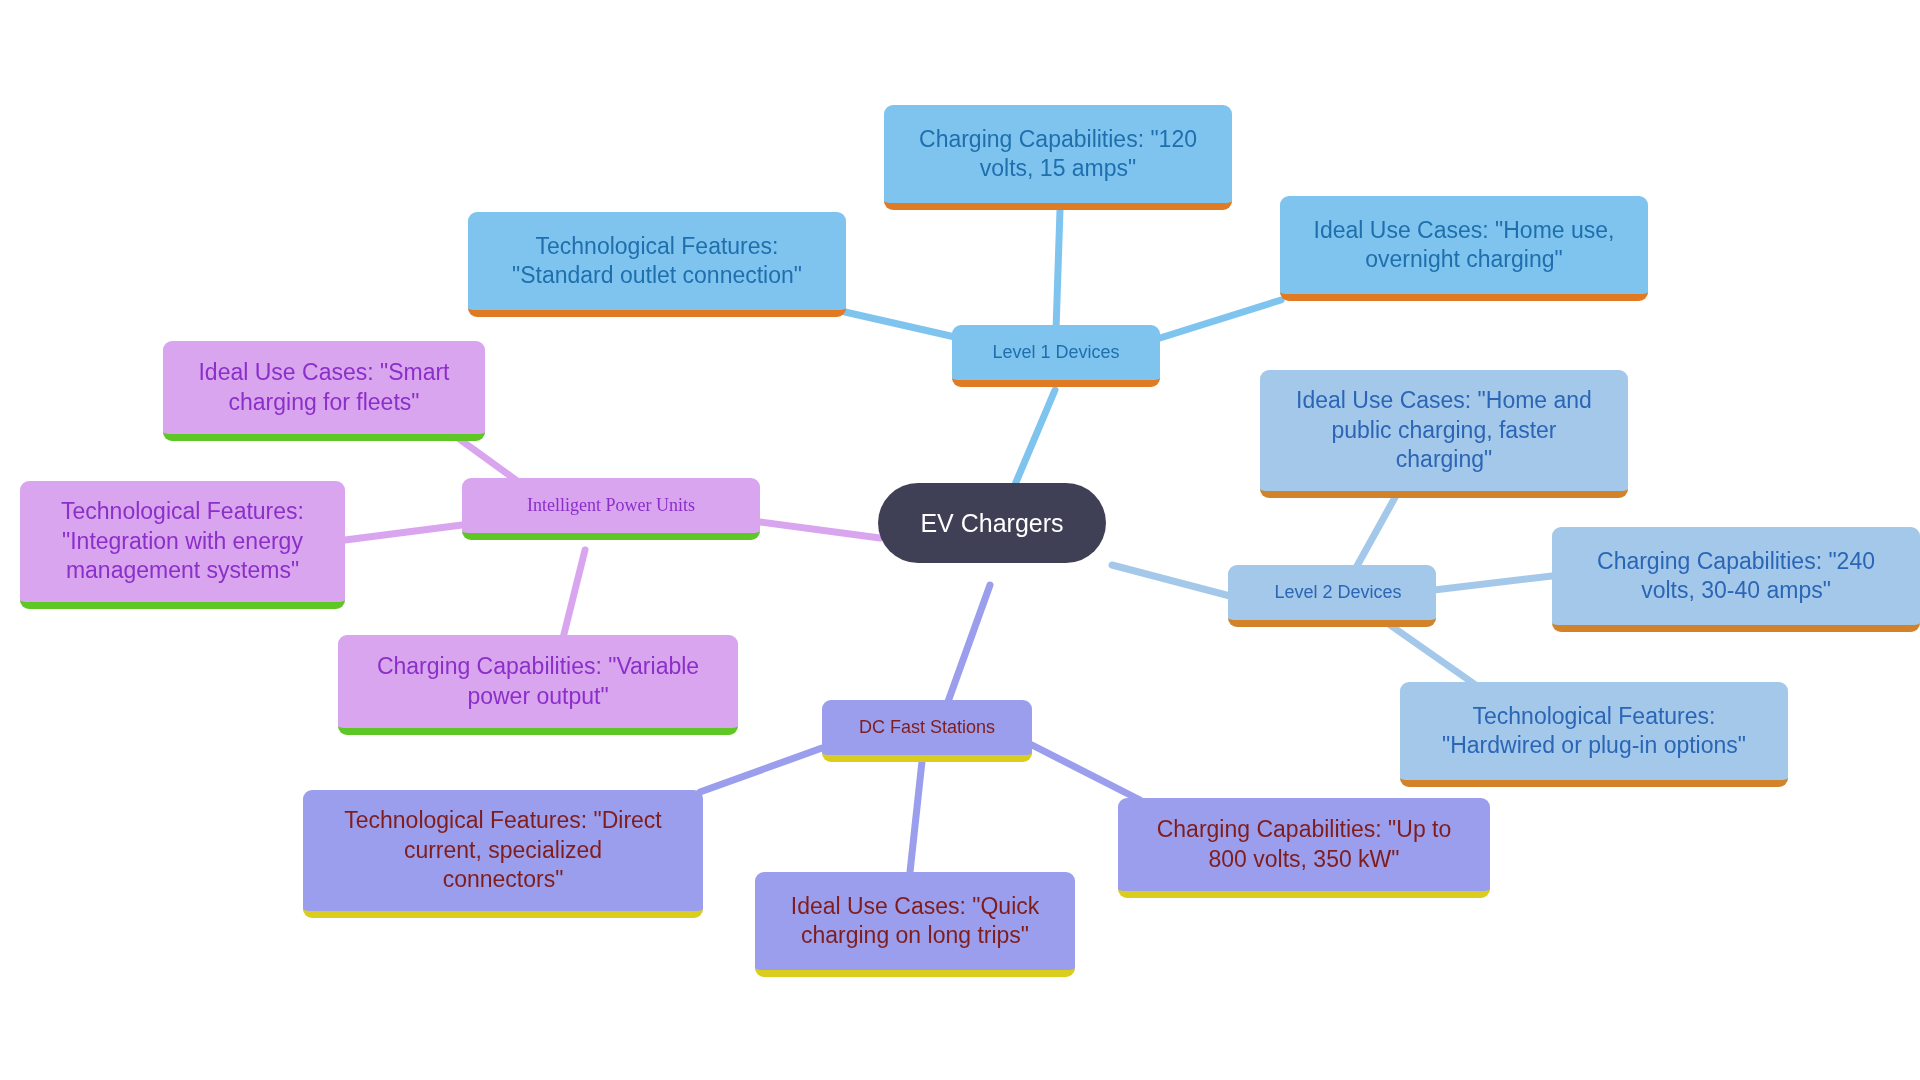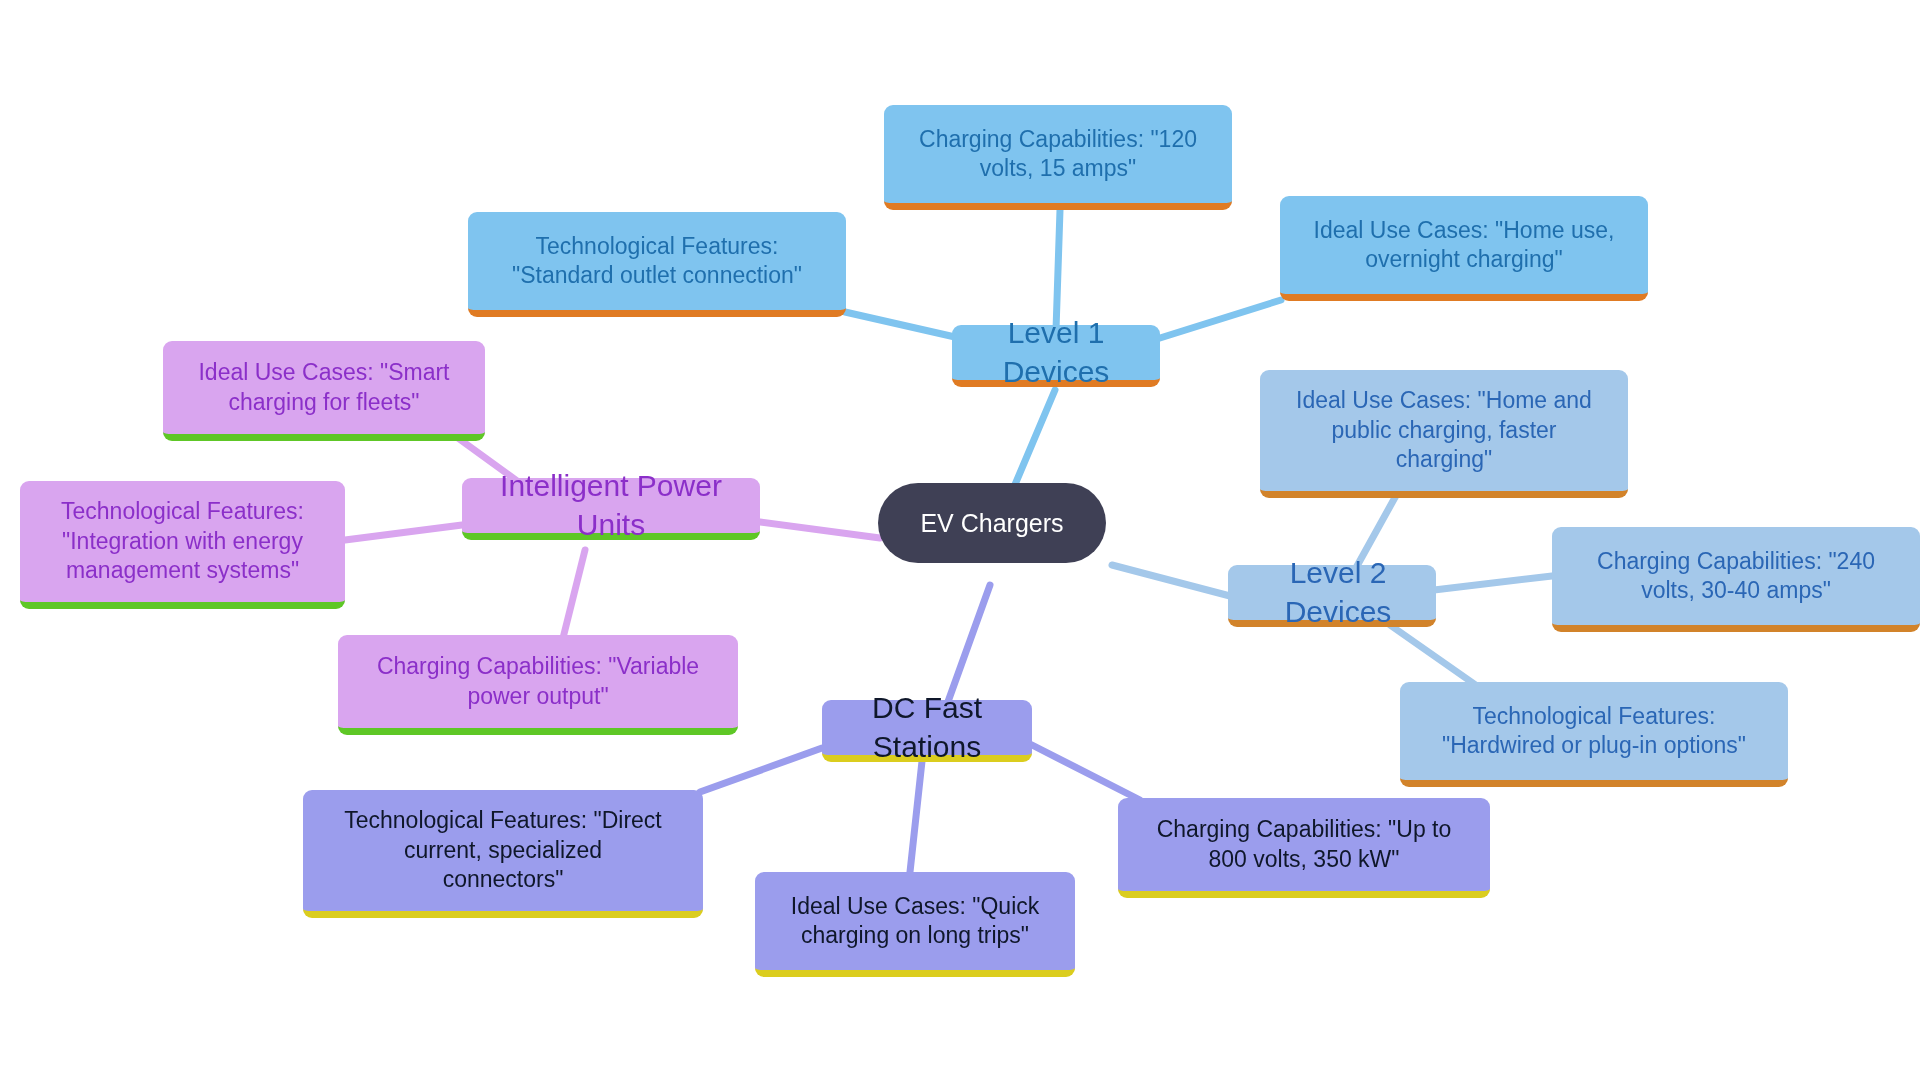--- a/index.html
+++ b/index.html
@@ -35,21 +35,21 @@
     padding: 9px 12px;
   }
   .node.root {
     border-radius: 46px;
     background: #3f4055;
     color: #ffffff;
     font-size: 25px;
     padding: 0 18px;
   }
   .node.branch {
-    font-size: 30px;
+    font-size: 18px;
   }
   .node.leaf {
     font-size: 23px;
   }
   
   .fam-l1 {
     background: #7fc4ef;
     color: #1f6fad;
     border-bottom: 7px solid #e07b23;
   }
@@ -61,21 +61,21 @@
   }
   
   .fam-ipu {
     background: #d9a5ef;
     color: #8b2fc9;
     border-bottom: 7px solid #5ec726;
   }
   
   .fam-dc {
     background: #9b9ded;
-    color: #0f172a;
+    color: #7f1d1d;
     border-bottom: 7px solid #dbcd1e;
   }
 </style>
 </head>
 <body>
 
 <div id="canvas">
 
   <svg id="edges" viewBox="0 0 1920 1080" xmlns="http://www.w3.org/2000/svg">
 
@@ -137,21 +137,21 @@
   <div class="node leaf fam-l2" style="left:1552px; top:527px; width:368px; height:105px;">
     <span>Charging Capabilities: "240
 volts, 30-40 amps"</span>
   </div>
 
   <div class="node leaf fam-l2" style="left:1400px; top:682px; width:388px; height:105px;">
     <span>Technological Features:
 "Hardwired or plug-in options"</span>
   </div>
 
-  <div class="node branch fam-ipu" style="left:462px; top:478px; width:298px; height:62px;">
+  <div class="node branch fam-ipu" style="left:462px; top:478px; width:298px; height:62px;font-family:Liberation Serif, serif;">
     <span>Intelligent Power Units</span>
   </div>
 
   <div class="node leaf fam-ipu" style="left:163px; top:341px; width:322px; height:100px;">
     <span>Ideal Use Cases: "Smart
 charging for fleets"</span>
   </div>
 
   <div class="node leaf fam-ipu" style="left:20px; top:481px; width:325px; height:128px;">
     <span>Technological Features:

